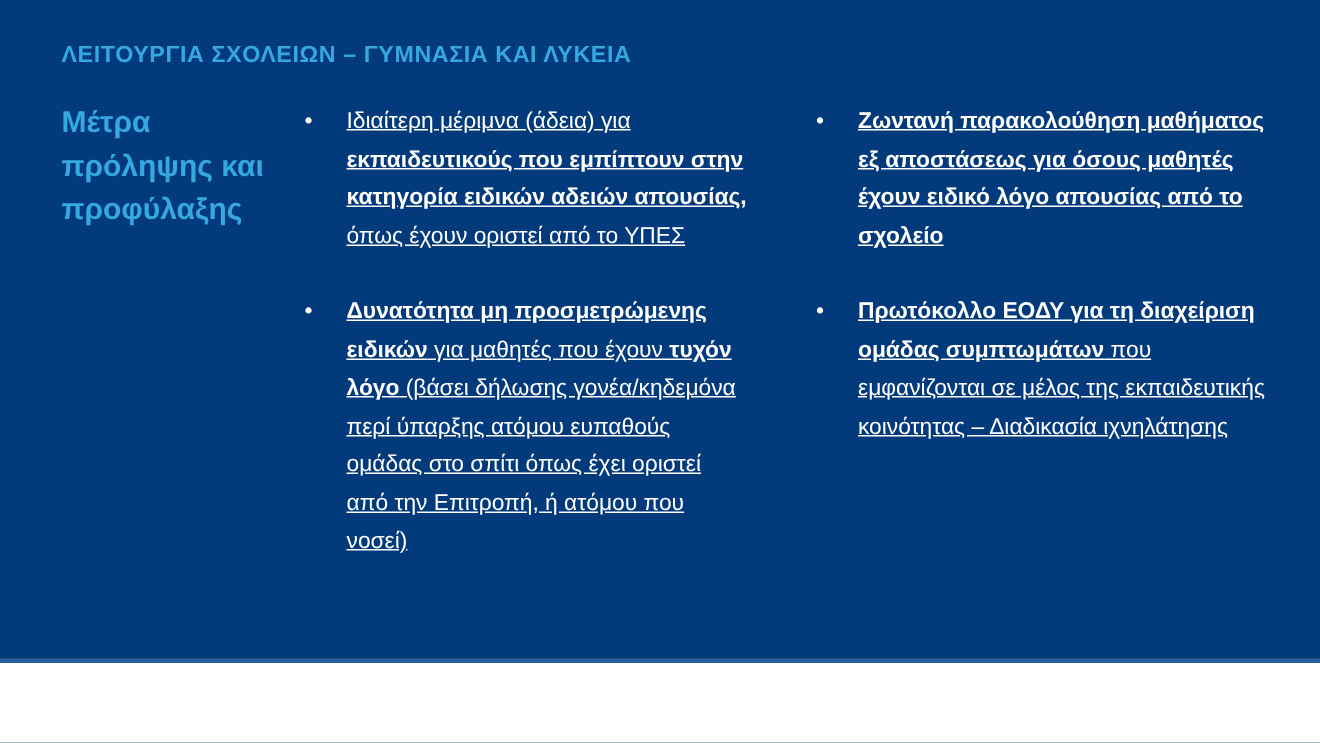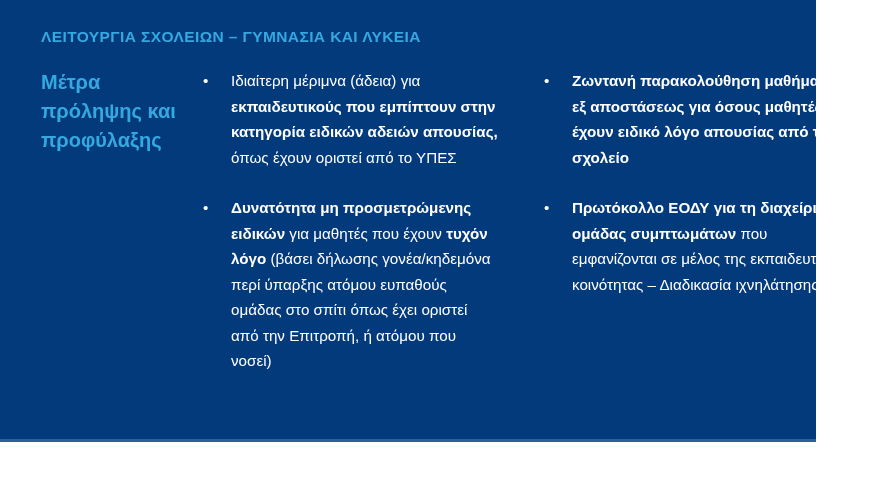--- a/index.html
+++ b/index.html
@@ -6,21 +6,21 @@
   html, body {
     margin: 0;
     padding: 0;
     background: #ffffff;
   }
   body {
     font-family: "Liberation Sans", sans-serif;
   }
   #slide {
     position: relative;
-    width: 816px;
+    width: 880px;
     height: 495px;
     overflow: hidden;
     background: #14532d;
   }
   #navy-panel {
     position: absolute;
     left: 0;
     top: 0;
     width: 880px;
     height: 439px;
@@ -81,20 +81,21 @@
   .bullet-marker {
     flex: 0 0 auto;
     width: 28px;
     color: #ffffff;
     font-size: 15.2px;
     line-height: 25.5px;
     text-align: left;
   }
   .bullet-text {
     flex: 1 1 auto;
+    text-decoration: underline;
   }
   .bullet-text b {
     font-weight: bold;
   }
   #footer {
     position: absolute;
     left: 0;
     top: 442px;
     width: 880px;
     height: 53px;

